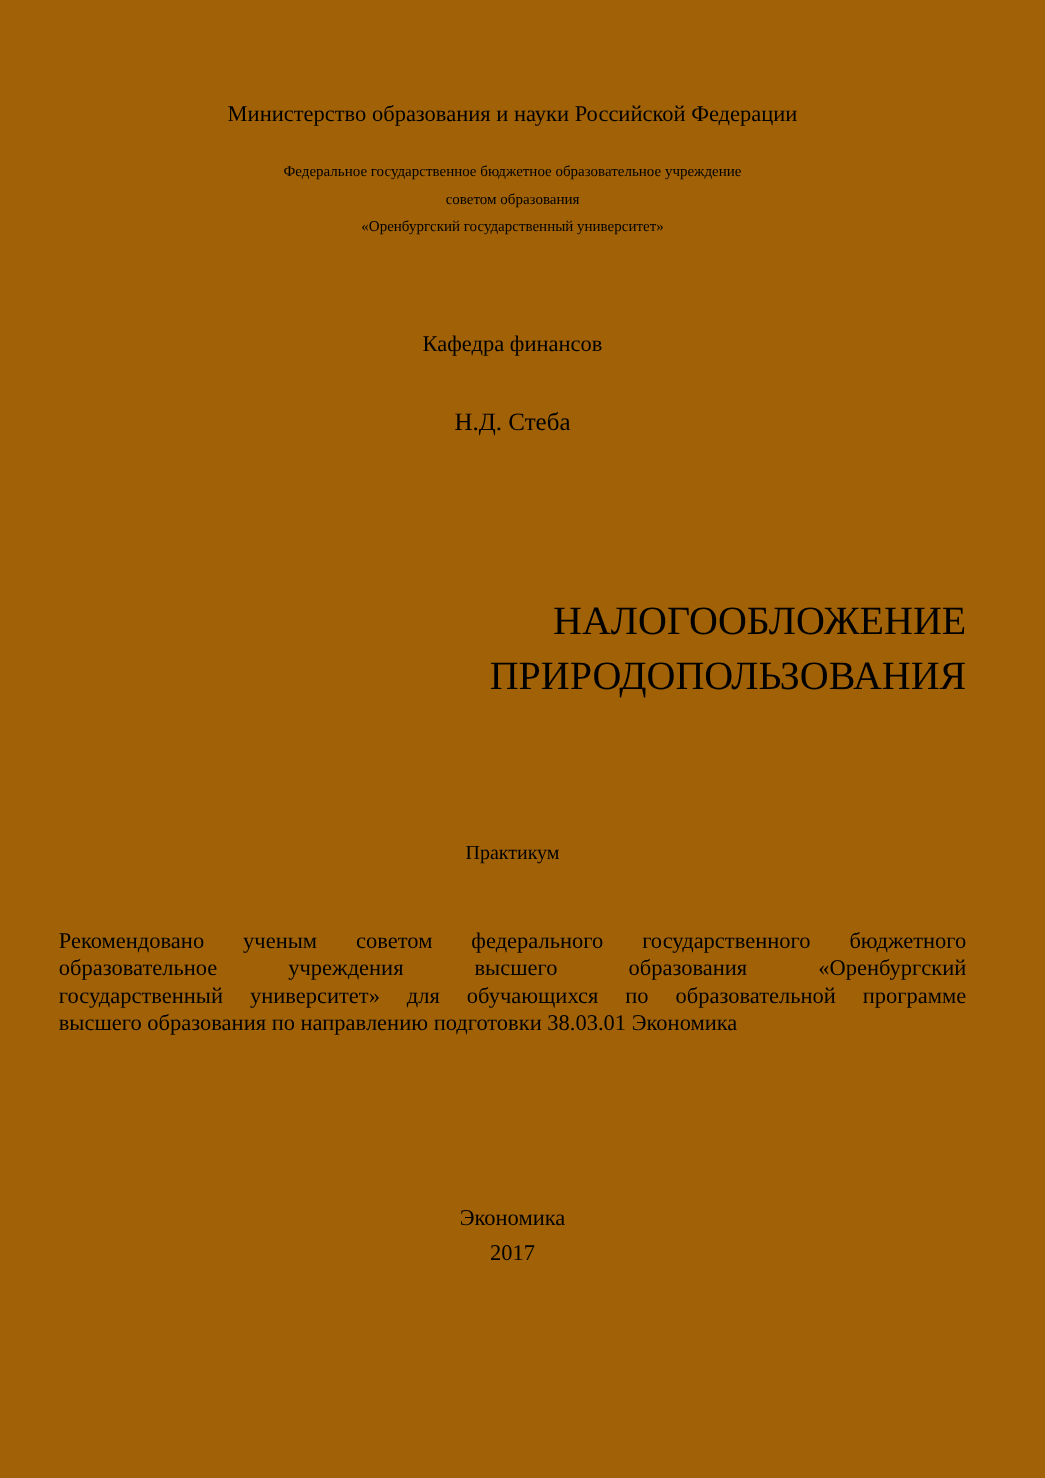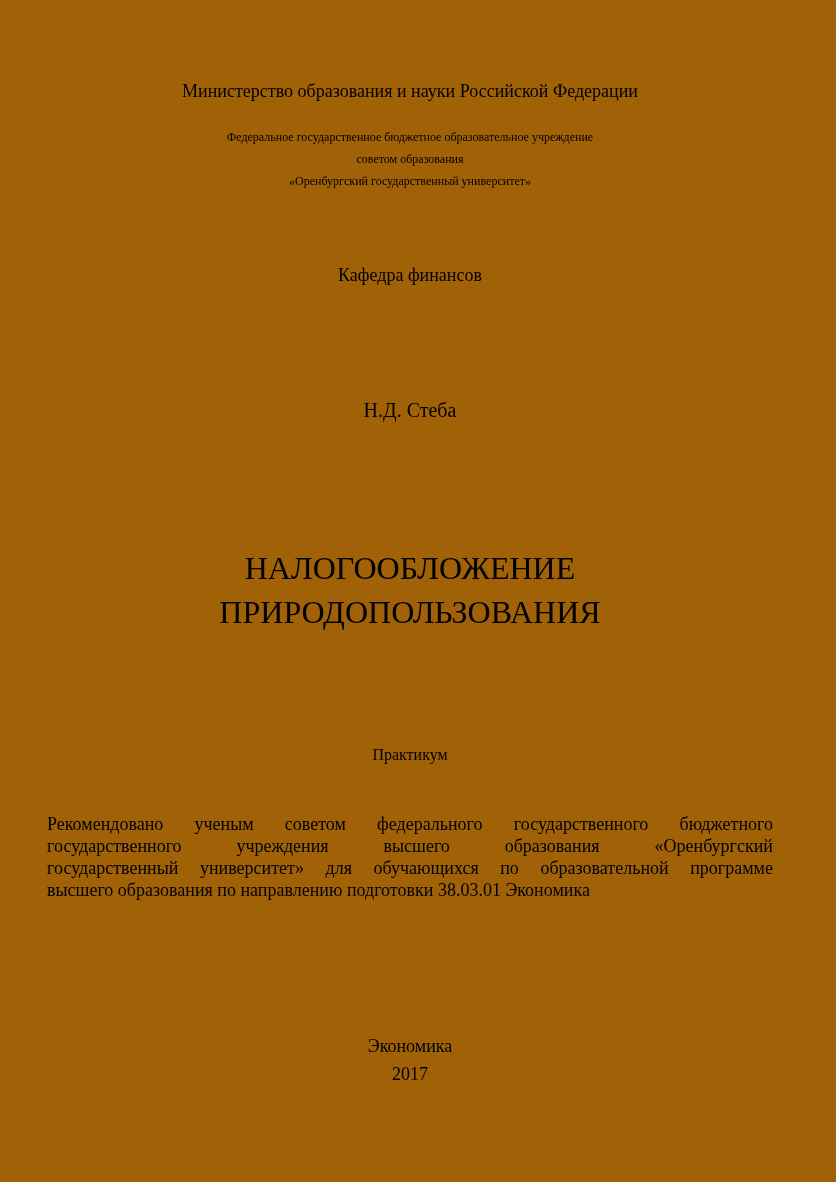--- a/index.html
+++ b/index.html
@@ -37,30 +37,31 @@
     line-height: 22px;
   }
 
   .department {
     margin-top: 72px;
     font-size: 18px;
     line-height: 22px;
   }
 
   .author {
-    margin-top: 112px;
+    margin-top: 40px;
     font-size: 20px;
     line-height: 24px;
   }
 
   .doc-title {
     margin-top: 124px;
     font-size: 32px;
     line-height: 44px;
     font-weight: normal;
+    text-align: right;
   }
 
   .subtitle {
     margin-top: 109px;
     font-size: 16px;
     line-height: 24px;
   }
 
   .recommendation {
     margin-top: 46px;
@@ -103,21 +104,21 @@
 
   <div class="doc-title t-center">
     <div>НАЛОГООБЛОЖЕНИЕ</div>
     <div>ПРИРОДОПОЛЬЗОВАНИЯ</div>
   </div>
 
   <div class="subtitle t-center">Практикум</div>
 
   <div class="recommendation">
     <div class="rec-line">Рекомендовано ученым советом федерального государственного бюджетного</div>
-    <div class="rec-line">государственного учреждения высшего образования «Оренбургский</div>
+    <div class="rec-line">образовательное учреждения высшего образования «Оренбургский</div>
     <div class="rec-line">государственный университет» для обучающихся по образовательной программе</div>
     <div class="rec-line last">высшего образования по направлению подготовки 38.03.01 Экономика</div>
   </div>
 
   <div class="imprint t-center">
     <div>Экономика</div>
     <div>2017</div>
   </div>
 
 </div>

